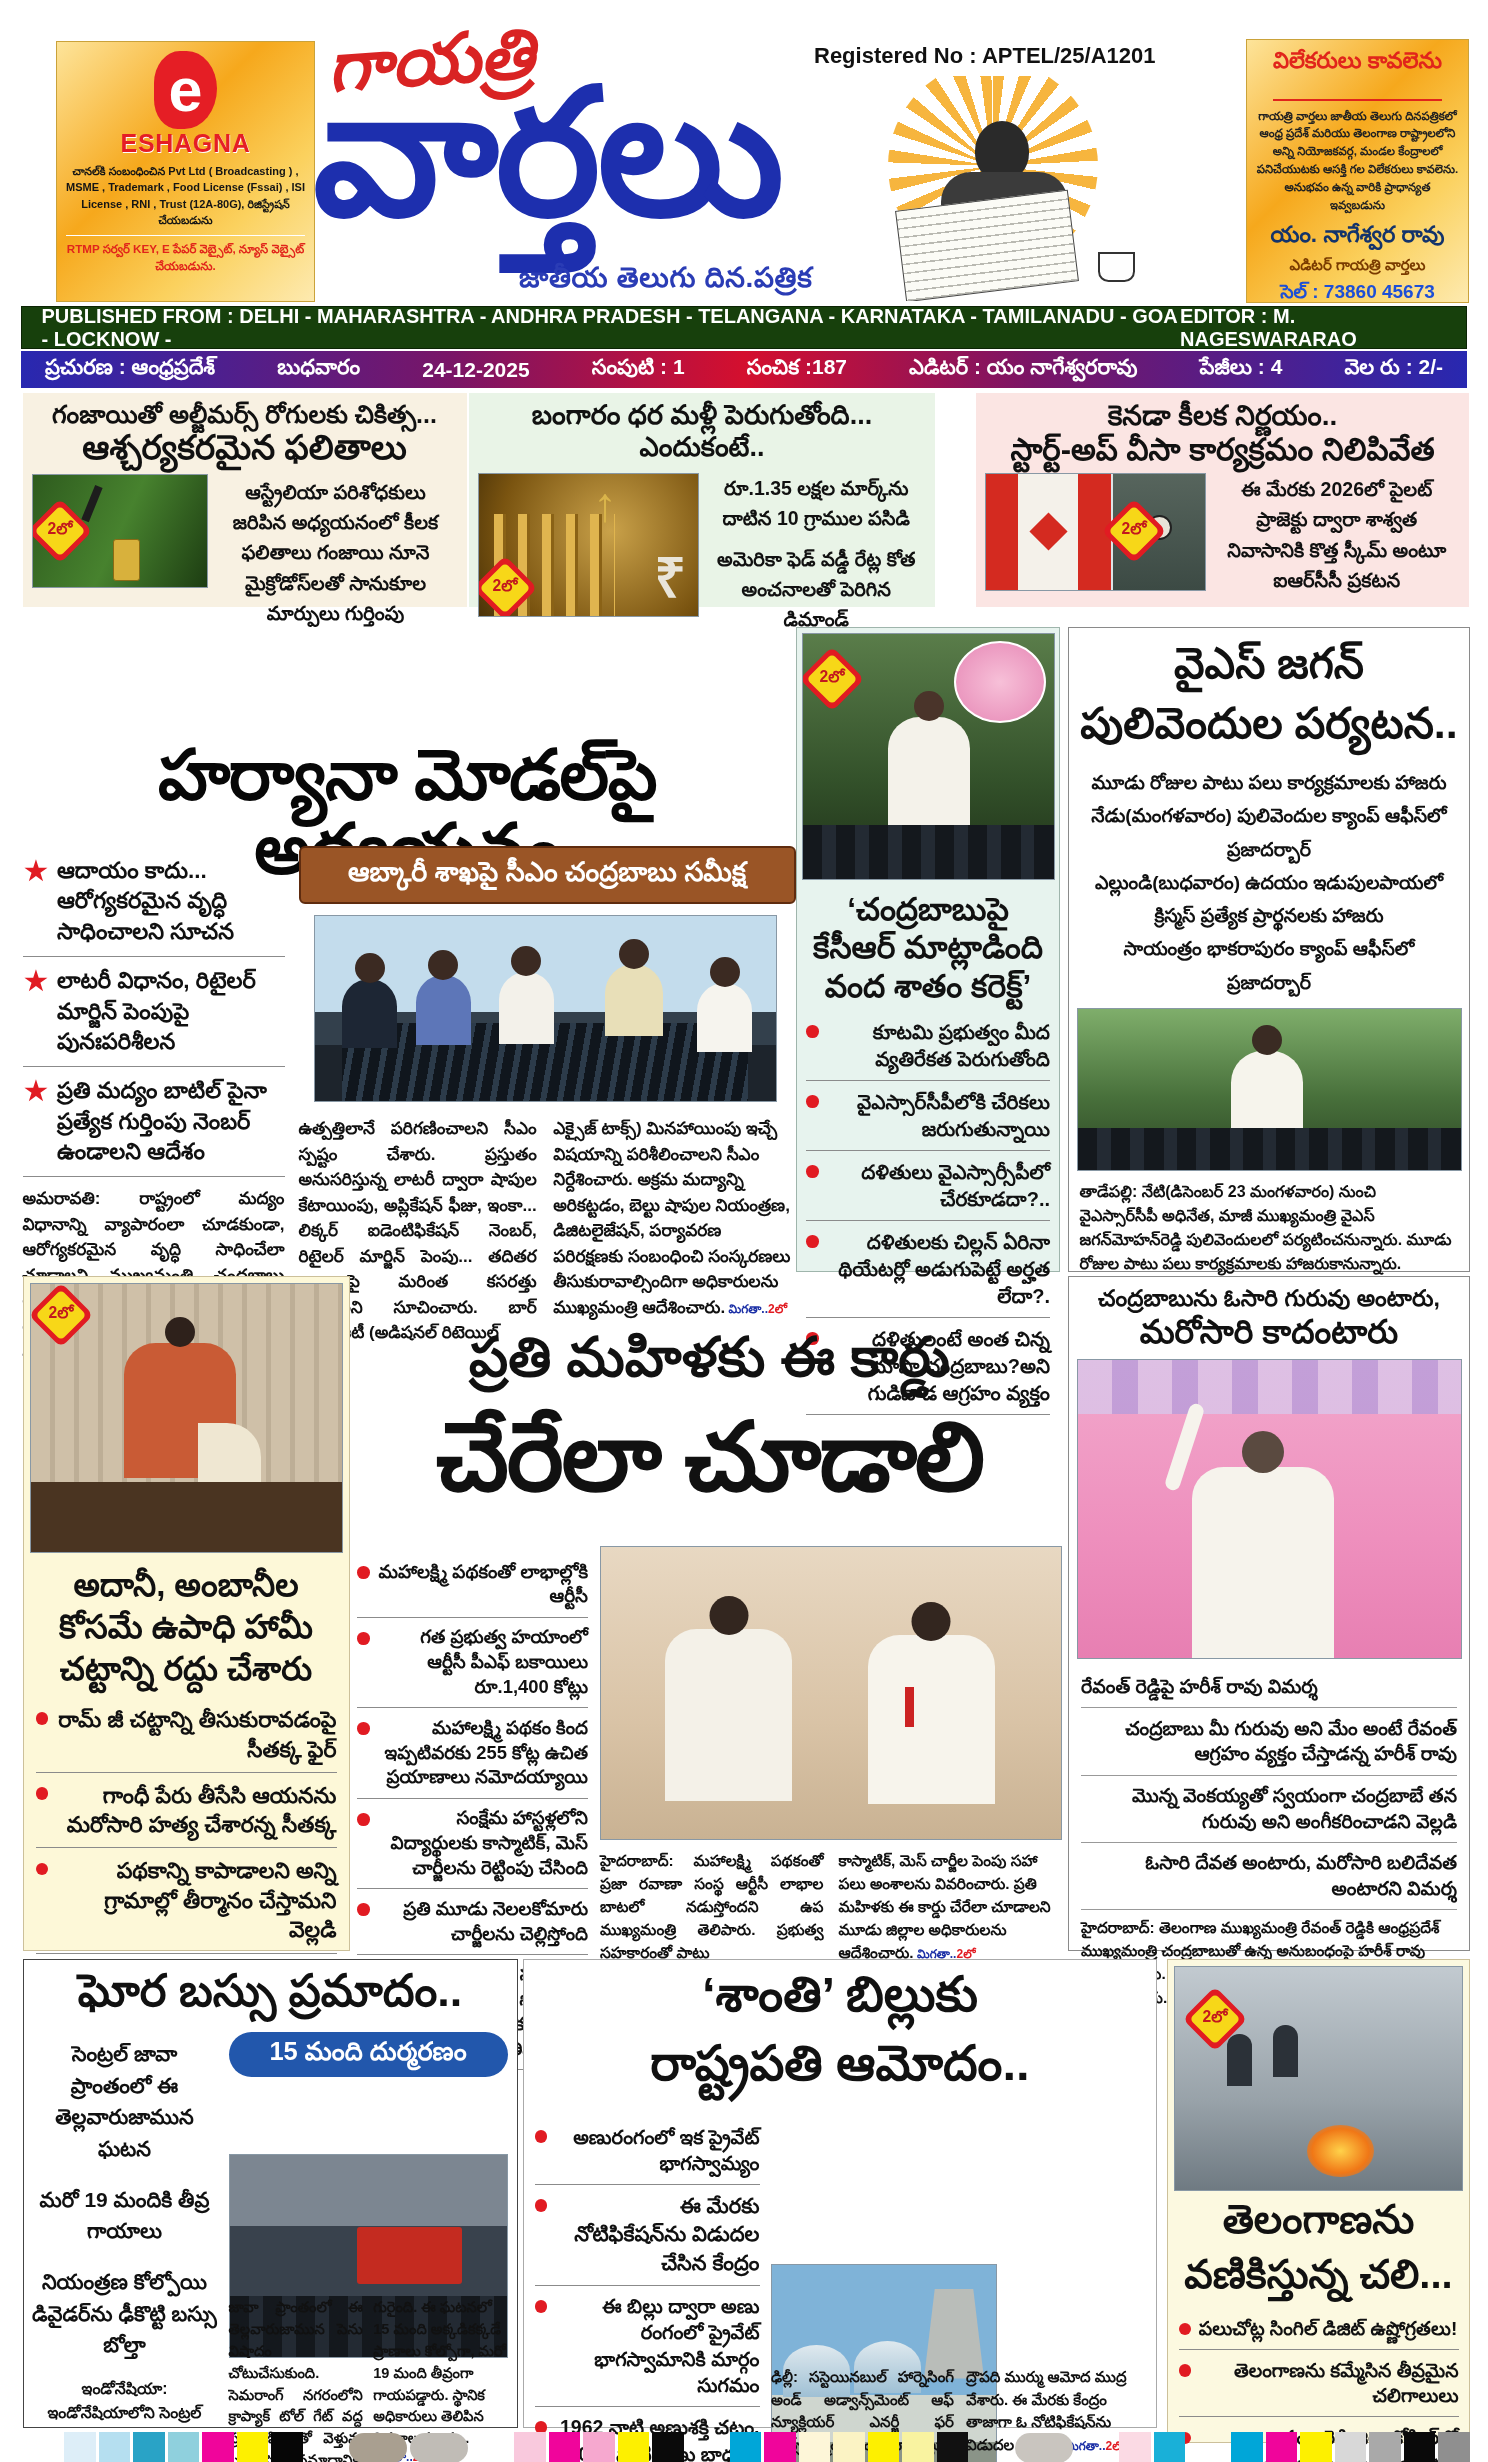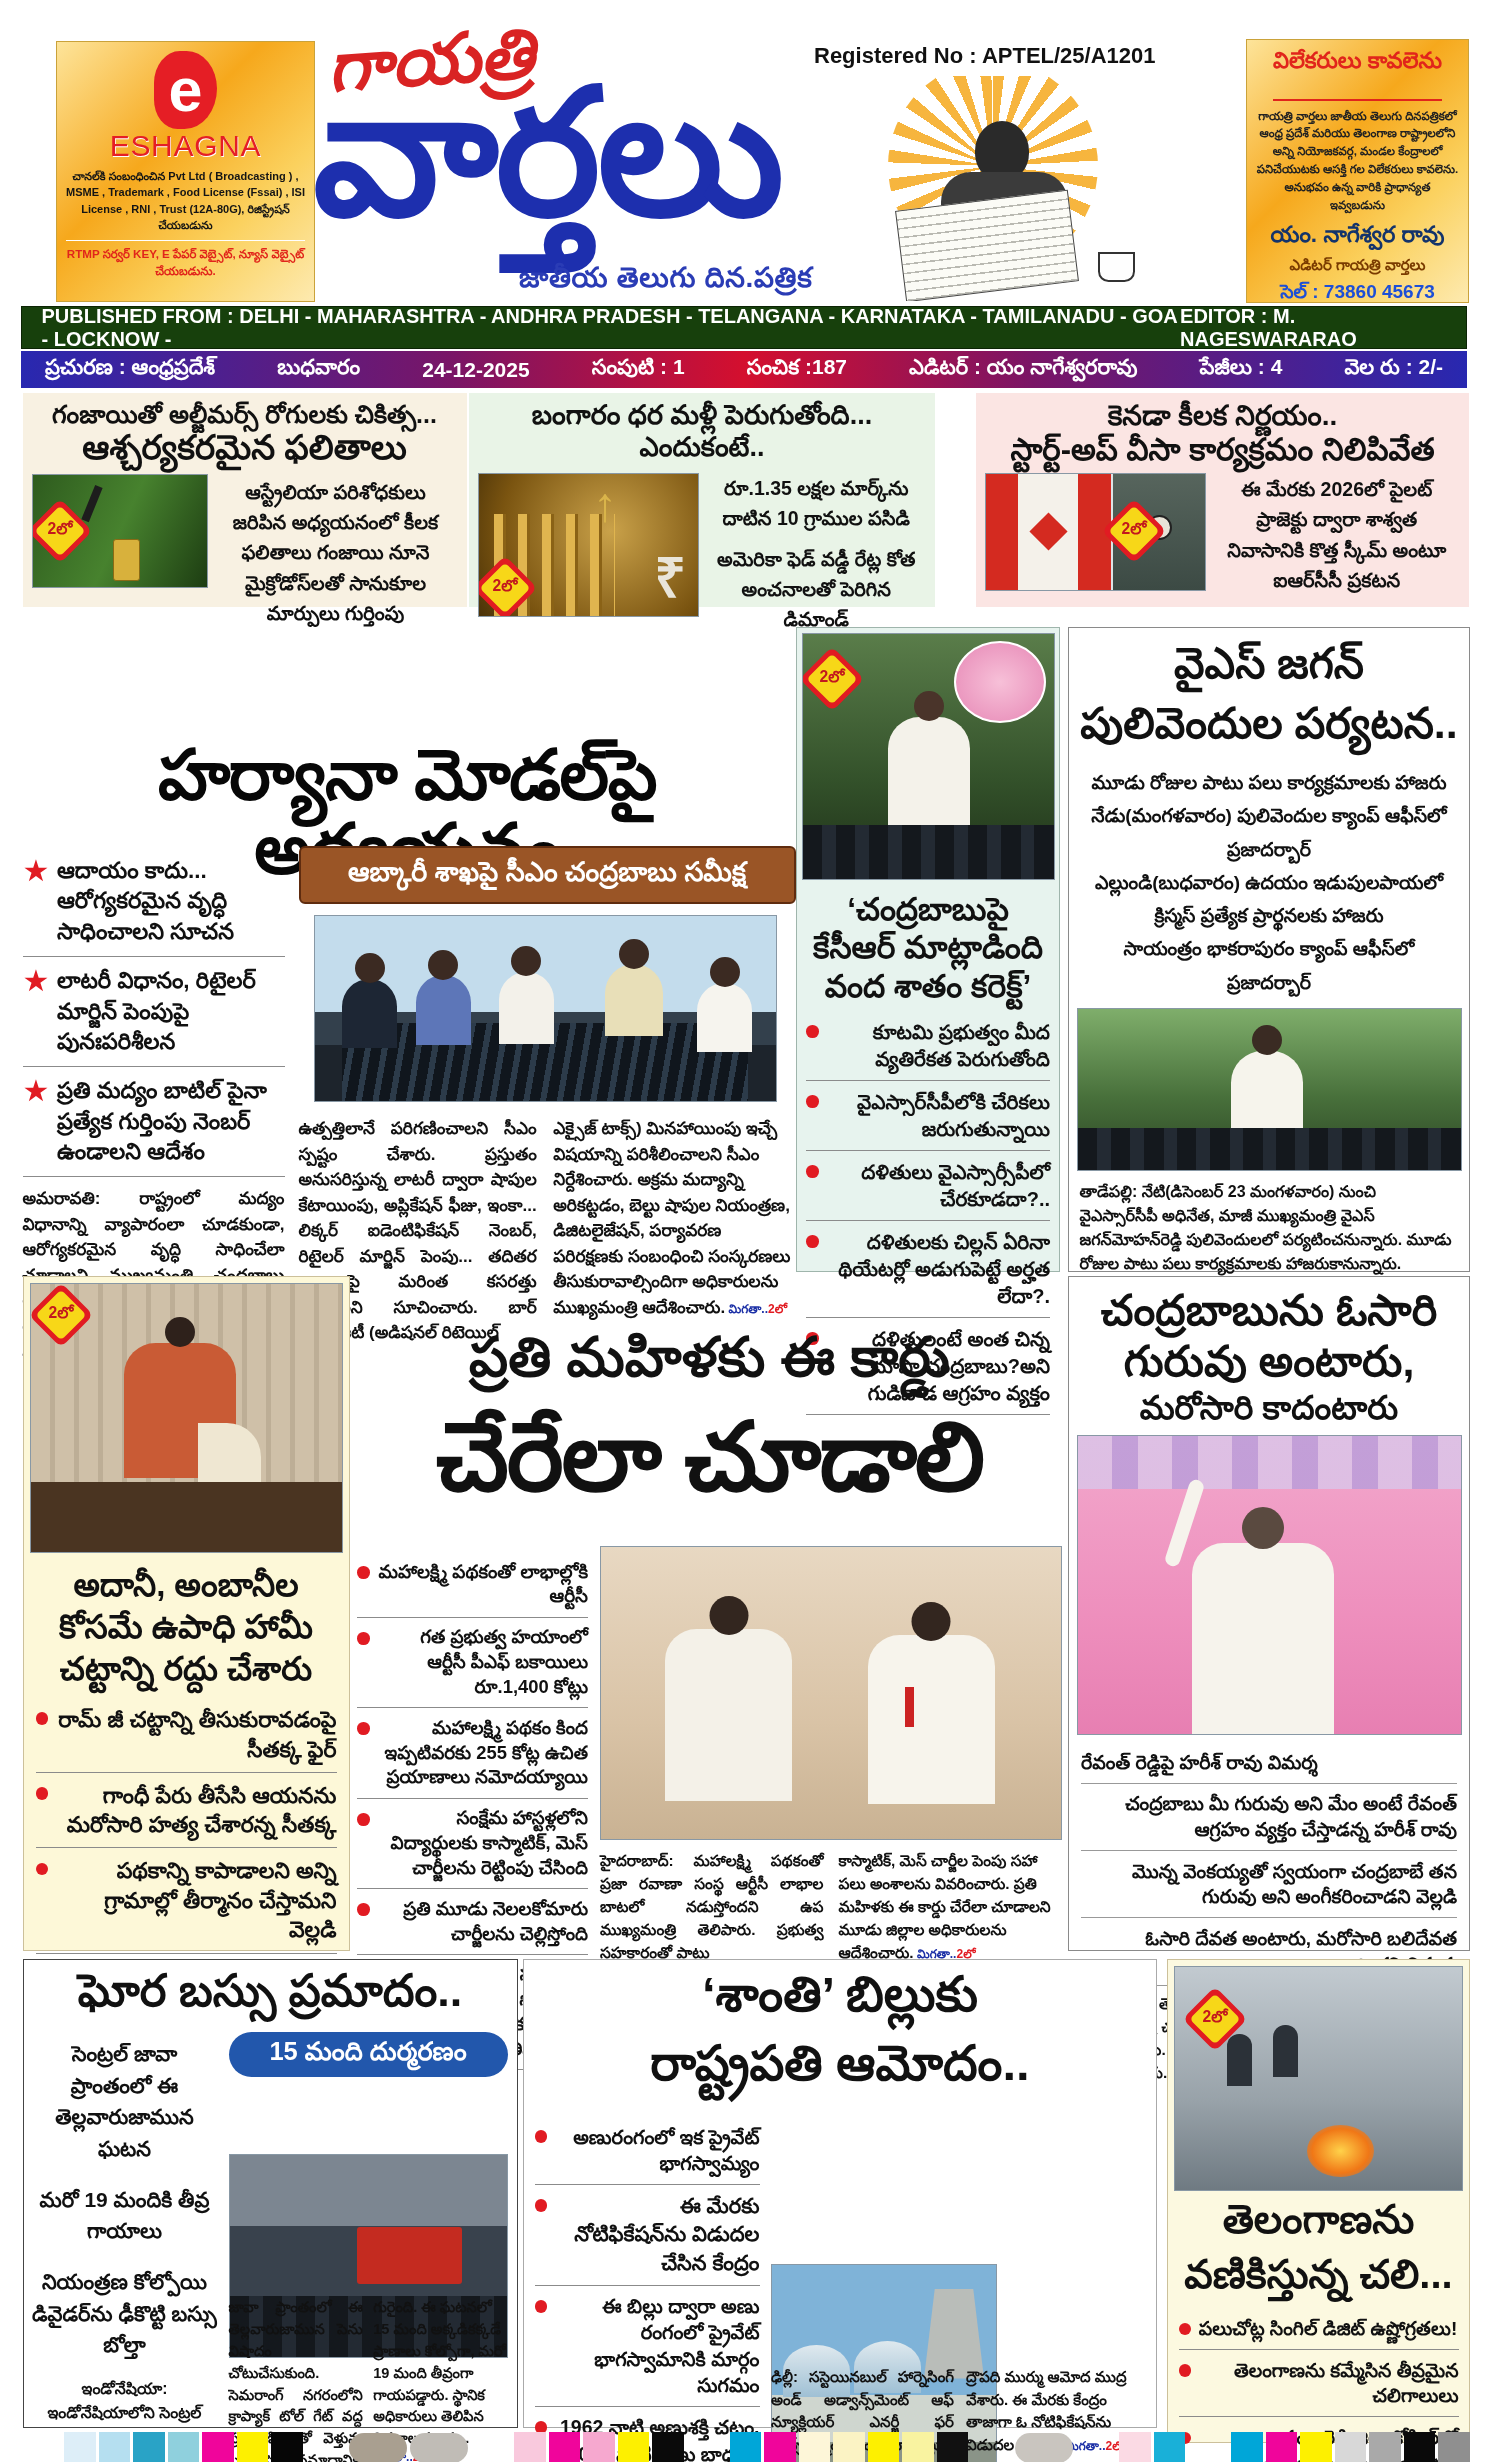--- a/index.html
+++ b/index.html
@@ -8,21 +8,21 @@
   .abs{position:absolute;}
   .c{text-align:center;}
   .j{text-align:justify;}
 
   
   .adbox{background:linear-gradient(135deg,#fde49a,#f6a81c 40%,#fbd15e 70%,#fdeab0);
          border:0.7px solid #caa23a;box-sizing:border-box;padding:7.5px 9px;text-align:center;}
   .eslogo{width:63px;height:78px;margin:1.5px auto 0;background:#e51e25;color:#fff;
           border-radius:46% 54% 58% 42%;display:flex;align-items:center;justify-content:center;
           font-size:61px;font-weight:900;line-height:1;}
-  .esbrand{color:#e51e25;font-weight:400;font-size:30px;letter-spacing:0.7px;text-shadow:0.7px 0.7px 0 #fff;}
+  .esbrand{color:#e51e25;font-weight:700;font-size:25px;letter-spacing:0.7px;text-shadow:0.7px 0.7px 0 #fff;}
   .adlines{font-size:11px;font-weight:700;line-height:1.5;color:#151515;margin-top:4.5px;}
   .adrtmp{color:#e1251b;font-weight:800;font-size:11.6px;line-height:1.5;margin-top:6px;
           border-top:1.5px solid #fff;padding-top:4.5px;}
   .mast-script{color:#d92323;font-weight:900;font-style:italic;font-size:69px;transform:rotate(-4deg);}
   .mast-main{color:#1d2fae;font-weight:900;font-size:177px;line-height:.95;letter-spacing:-3px;}
   .mast-sub{color:#2a3cb5;font-weight:900;font-size:28px;letter-spacing:0.7px;}
   .regno{font-size:22px;font-weight:800;}
   .reader{overflow:hidden;}
   .rays{position:absolute;left:67px;top:-15px;width:210px;height:210px;border-radius:50%;
         background:repeating-conic-gradient(#f5a81c 0 7deg,#ffffff 7deg 16deg);opacity:.85;}
@@ -415,21 +415,21 @@
     <div class="abs" style="left:243px;top:573px;width:462px;display:flex;gap:15px;">
       <div class="bodytxt j" style="width:50%;font-size:15.4px;">హైదరాబాద్: మహాలక్ష్మి పథకంతో ప్రజా రవాణా సంస్థ ఆర్టీసీ లాభాల బాటలో నడుస్తోందని ఉప ముఖ్యమంత్రి తెలిపారు. ప్రభుత్వ సహకారంతో పాటు</div>
       <div style="width:50%;">
         <span class="bodytxt j" style="font-size:15.4px;">కాస్మాటిక్, మెస్ చార్జీల పెంపు సహా పలు అంశాలను వివరించారు. ప్రతి మహిళకు ఈ కార్డు చేరేలా చూడాలని మూడు జిల్లాల అధికారులను ఆదేశించారు.</span>
         <span class="more"><b class="mb">మిగతా..</b><b class="mr">2లో</b></span>
       </div>
     </div>
   </div>
 
   <div class="abs panel" style="left:1068px;top:1276px;width:402px;height:675px;background:#fff;border:1.5px solid #8a8a8a;">
-    <div class="c" style="font-size:43px;font-weight:900;margin-top:7.5px;line-height:1.2;">చంద్రబాబును ఓసారి గురువు అంటారు,</div>
+    <div class="c" style="font-size:23px;font-weight:900;margin-top:7.5px;line-height:1.2;">చంద్రబాబును ఓసారి గురువు అంటారు,</div>
     <div class="c" style="font-size:33px;font-weight:900;line-height:1.2;">మరోసారి కాదంటారు</div>
     <div class="photo scene-harish" style="margin:7.5px;height:300px;">
       <div class="hr-banner"></div>
       <div class="fig" style="left:30%;top:36%;width:142px;height:195px;background:#f6f3ec;">
           <span class="fhead" style="width:42px;height:42px;top:-36px;background:#5a4a40;"></span>
         </div>
       <div class="arm" style="left:26%;top:14%;"></div>
     </div>
     <div style="padding:0 12px;">
       <div class="dot-bullet" style="border-bottom:0.7px solid #999;">

